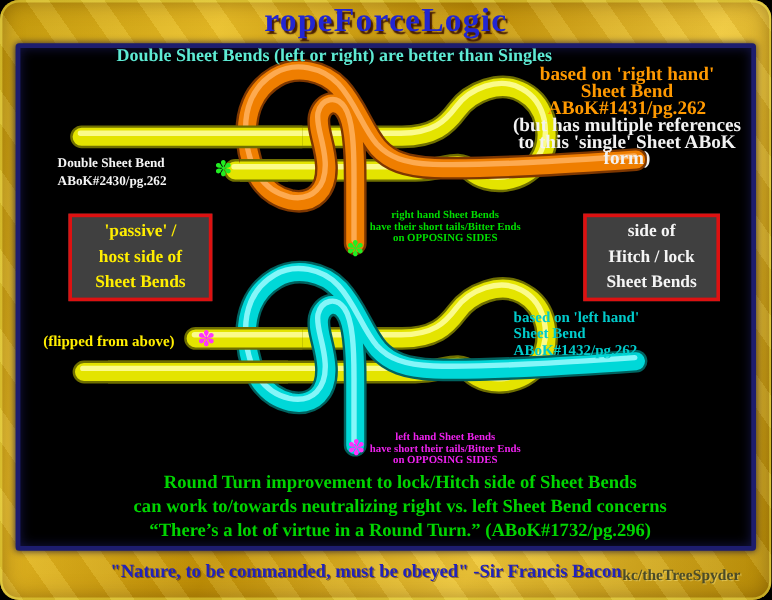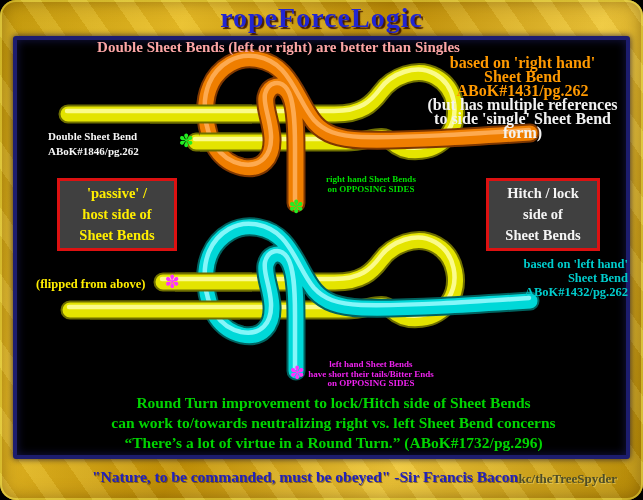--- a/index.html
+++ b/index.html
@@ -10,33 +10,33 @@
          box-shadow:inset 0 0 0 2px rgba(250,235,70,.55), inset 0 0 18px rgba(90,60,0,.6);}
   .frame::after{content:"";position:absolute;inset:0;border-radius:16px;
          background:repeating-linear-gradient(55deg,rgba(255,250,180,.10) 0 16px,rgba(110,70,0,.07) 16px 38px);}
   .title{position:absolute;top:2px;left:0;right:0;text-align:center;z-index:4;
          font-size:28px;font-weight:bold;letter-spacing:1px;color:#2226d2;
          text-shadow:2px 2px 1px rgba(55,15,0,.9);}
   .panel{position:absolute;left:13px;top:36px;width:609px;height:415px;z-index:1;
          background:#000;border:4px solid #1d1d6e;border-radius:3px;
          box-shadow:inset 0 0 10px rgba(40,40,140,.5), 0 0 6px rgba(10,10,60,.8);}
   .txt{position:absolute;z-index:3;font-weight:bold;}
-  .heading{top:39px;left:13px;width:531px;text-align:center;font-size:15px;color:#fca5a5;}
+  .heading{top:39px;left:13px;width:531px;text-align:center;font-size:15px;color:#5eead4;}
   .rh-block{left:415px;top:56px;width:215px;text-align:center;font-size:16px;line-height:14px;}
   .rh-block .accent{color:#ff9900;}
   .rh-block .plain{color:#f2f2f2;}
   .dbl-label{left:48px;top:129px;font-size:11px;line-height:15px;color:#f5f5f5;}
   .redbox{border:3px solid #dd1111;text-align:center;font-size:14.5px;line-height:21px;padding:2px 3px;background:#404040;}
   .passive{left:57px;top:178px;width:108px;color:#ffee00;}
   .hitch{left:486px;top:178px;width:102px;color:#f5f5f5;}
   .small-note{width:170px;text-align:center;font-size:9px;line-height:9.5px;}
   .green-note{left:286px;top:175px;color:#00dd00;}
   .magenta-note{left:286px;top:360px;color:#ee22ee;}
   .flipped{left:36px;top:277px;font-size:12.5px;color:#ffee00;}
-  .lh-block{left:428px;top:257px;width:200px;text-align:right;font-size:12.5px;line-height:14px;color:#00cccc;}
+  .lh-block{left:428px;top:257px;width:200px;text-align:left;font-size:12.5px;line-height:14px;color:#00cccc;}
   .footer-block{left:18px;top:393px;width:607px;text-align:center;font-size:15.5px;line-height:20px;color:#00d400;padding-left:12px;}
   .bottom-bar-quote{left:40px;top:468px;width:530px;text-align:center;font-size:15.5px;color:#2222bb;
          text-shadow:1px 1px 0 rgba(60,30,0,.5);}
   .credit{right:26px;top:471px;font-size:13px;color:#4c4c28;text-shadow:1px 1px 0 rgba(255,240,150,.4);margin-left:48px;}
   svg.knots{position:absolute;left:0;top:0;z-index:2;pointer-events:none;}
   svg .shade,svg .main,svg .hi{fill:none;stroke-linecap:round;}
   svg .shade{stroke-width:19px;}
   svg .main{stroke-width:15px;}
   svg .hi{stroke-width:4.5px;opacity:.85;}
   svg g.flat .shade,svg g.flat .main,svg g.flat .hi{stroke-linecap:butt;}
@@ -113,41 +113,42 @@
     <text class="marker green" x="296" y="213">✽</text>
     <text class="marker magenta" x="172" y="288">✽</text>
     <text class="marker magenta" x="297" y="379">✽</text>
   </svg>
 
   <div class="txt rh-block">
     <div class="accent">based on 'right hand'</div>
     <div class="accent">Sheet Bend</div>
     <div class="accent">ABoK#1431/pg.262</div>
     <div class="plain">(but has multiple references</div>
-    <div class="plain">to side 'single' Sheet Bend form)</div>
+    <div class="plain">to this 'single' Sheet ABoK form)</div>
   </div>
 
   <div class="txt dbl-label">
     <div>Double Sheet Bend</div>
-    <div>ABoK#1846/pg.262</div>
+    <div>ABoK#2430/pg.262</div>
   </div>
 
   <div class="txt redbox passive">
     <div>'passive' /</div>
     <div>host side of</div>
     <div>Sheet Bends</div>
   </div>
   <div class="txt redbox hitch">
+    <div>side of</div>
     <div>Hitch / lock</div>
-    <div>side of</div>
     <div>Sheet Bends</div>
   </div>
 
   <div class="txt small-note green-note">
     <div>right hand Sheet Bends</div>
+    <div>have their short tails/Bitter Ends</div>
     <div>on OPPOSING SIDES</div>
   </div>
   <div class="txt small-note magenta-note">
     <div>left hand Sheet Bends</div>
     <div>have short their tails/Bitter Ends</div>
     <div>on OPPOSING SIDES</div>
   </div>
 
   <div class="txt flipped">(flipped from above)</div>
 

